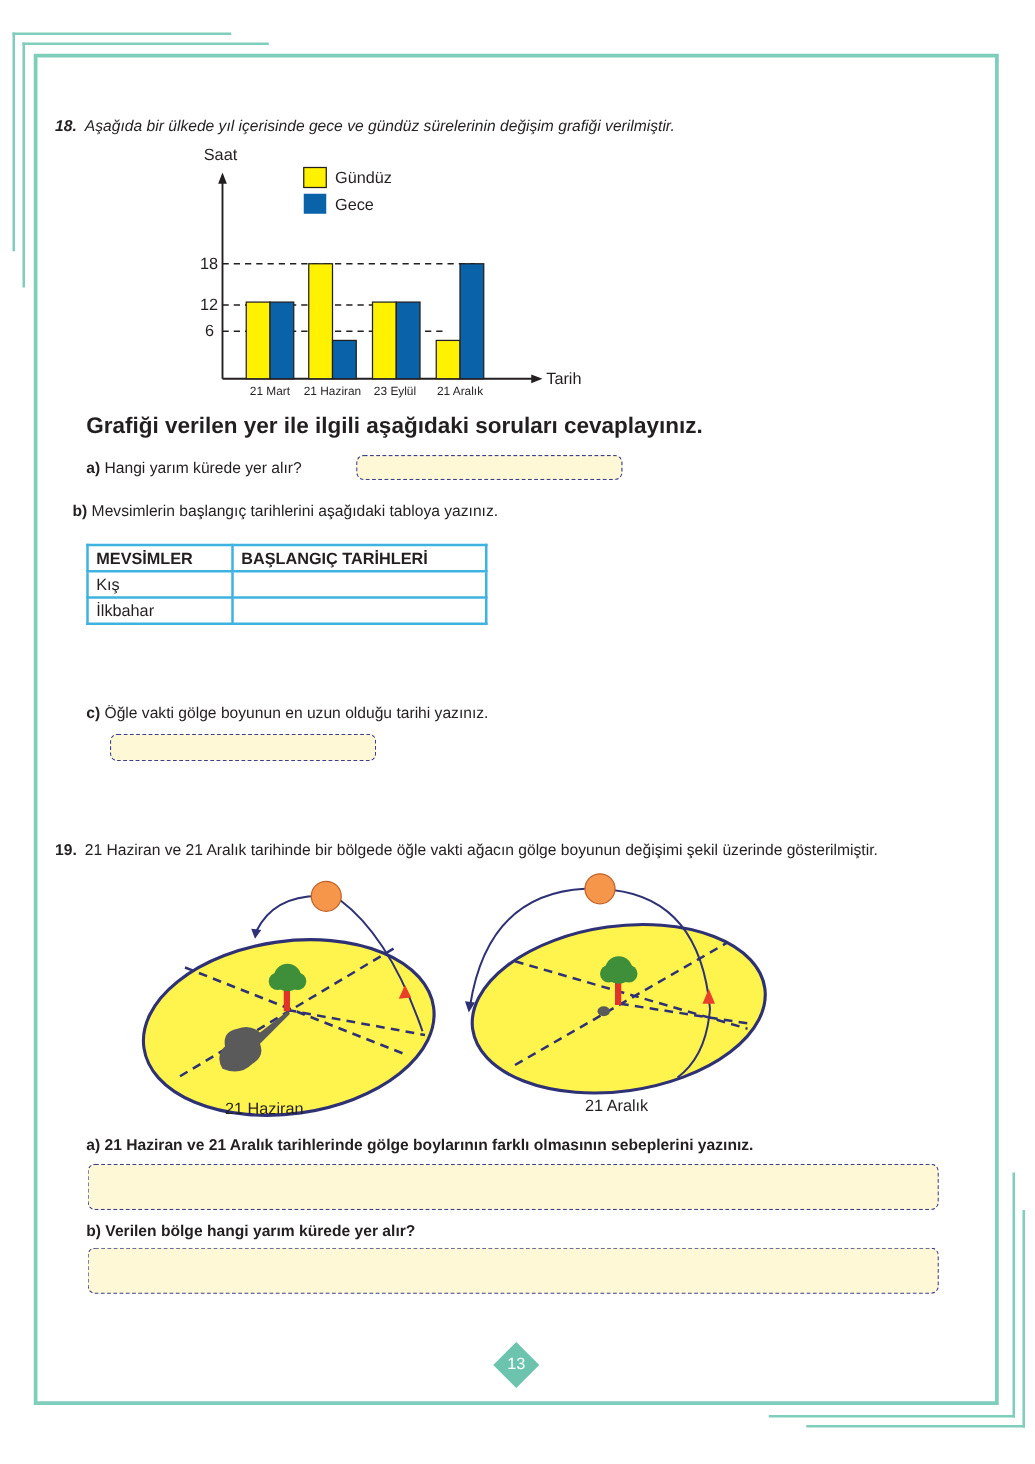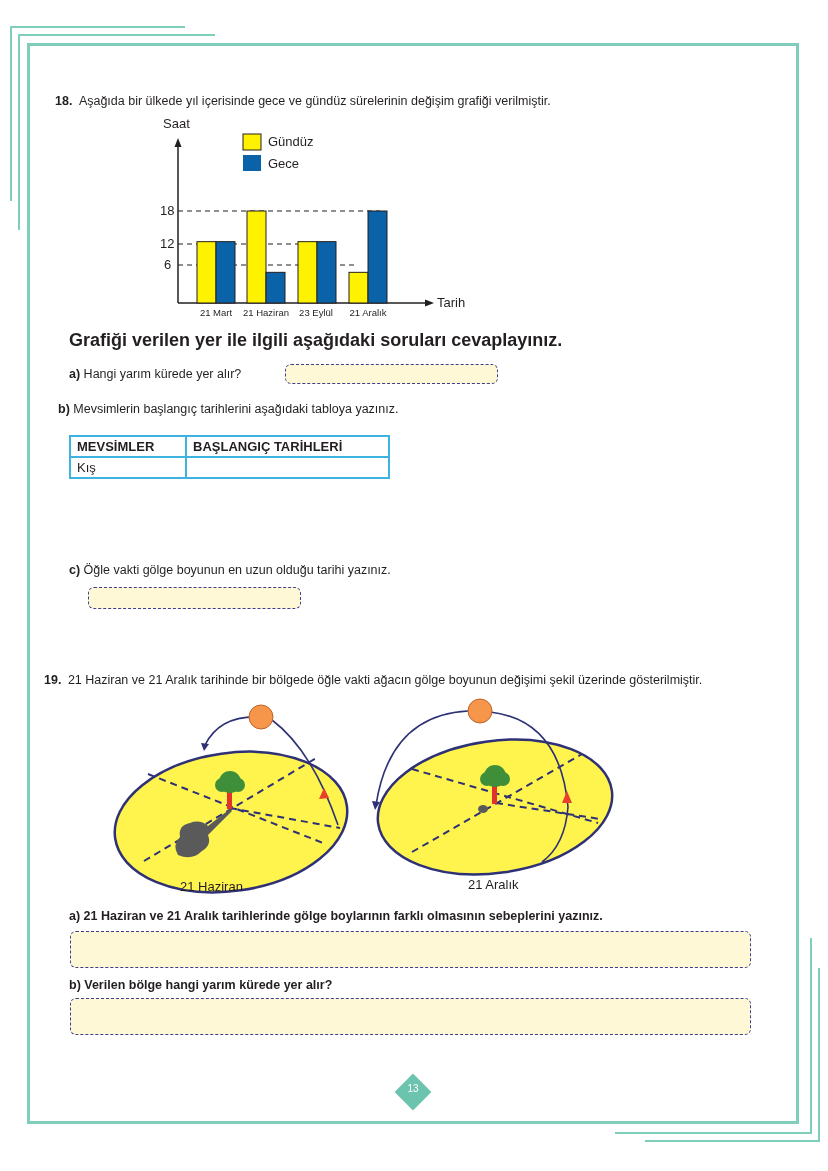--- a/index.html
+++ b/index.html
@@ -15,37 +15,37 @@
   .ansbox { position: absolute; background: #fff8d6; border: 1.5px dashed #3b3f8f;
             border-radius: 6px; box-sizing: border-box; }
   table.seasons { position: absolute; left: 69px; top: 435px; border-collapse: collapse;
                   font-size: 13px; }
   table.seasons td, table.seasons th { border: 2px solid #3fb3e0; padding: 1px 6px;
                   height: 17px; text-align: left; }
   table.seasons th { font-weight: bold; }
   .page-num { position: absolute; left: 400px; top: 1079px; width: 26px; height: 26px;
               background: #6cc4ae; transform: rotate(45deg); }
   .page-num-text { position: absolute; left: 400px; top: 1083px; width: 26px; text-align: center;
-                   color: #fff; font-weight: normal; font-size: 10px; }
+                   color: #fff; font-weight: normal; font-size: 13px; }
   svg text { font-family: "Liberation Sans", sans-serif; }
 </style>
 </head>
 <body>
 
 <div class="line" style="left:10px;top:26px;width:175px;height:2px;"></div>
 <div class="line" style="left:10px;top:26px;width:2px;height:175px;"></div>
 <div class="line" style="left:18px;top:34px;width:197px;height:2px;"></div>
 <div class="line" style="left:18px;top:34px;width:2px;height:196px;"></div>
 <div class="frame"></div>
 <div class="line" style="left:615px;top:1132px;width:197px;height:2px;"></div>
 <div class="line" style="left:810px;top:938px;width:2px;height:196px;"></div>
 <div class="line" style="left:645px;top:1140px;width:175px;height:2px;"></div>
 <div class="line" style="left:818px;top:968px;width:2px;height:174px;"></div>
 
-<div class="abs qtext" style="left:55px;top:94px;">
+<div class="abs qtext" style="left:44px;top:94px;font-style:italic;">
   <span class="qnum">18.</span>
   <span style="margin-left:3px;">Aşağıda bir ülkede yıl içerisinde gece ve gündüz sürelerinin değişim grafiği verilmiştir.</span>
 </div>
 
 <svg class="abs" style="left:150px;top:110px;" width="330" height="210" viewBox="150 110 330 210">
   <text x="163" y="128" font-size="13" fill="#231f20">Saat</text>
 
   <line x1="178" y1="303" x2="178" y2="144" stroke="#231f20" stroke-width="1.5"></line>
   <polygon points="178,138 174.5,147 181.5,147" fill="#231f20"></polygon>
   <line x1="178" y1="303" x2="426" y2="303" stroke="#231f20" stroke-width="1.5"></line>
@@ -98,20 +98,24 @@
 <table class="seasons">
   <tbody>
       <tr>
     <th style="width:102px;">MEVSİMLER</th>
     <th style="width:189px;">BAŞLANGIÇ TARİHLERİ</th>
   </tr>
   <tr>
     <td>Kış</td>
     <td></td>
   </tr>
+  <tr>
+    <td>İlkbahar</td>
+    <td></td>
+  </tr>
 </tbody>
   </table>
 
 <div class="abs qtext" style="left:69px;top:563px;">
   <span class="bold">c)</span>
   <span>Öğle vakti gölge boyunun en uzun olduğu tarihi yazınız.</span>
 </div>
 <div class="ansbox" style="left:88px;top:587px;width:213px;height:22px;"></div>
 
 <div class="abs qtext" style="left:44px;top:673px;">

